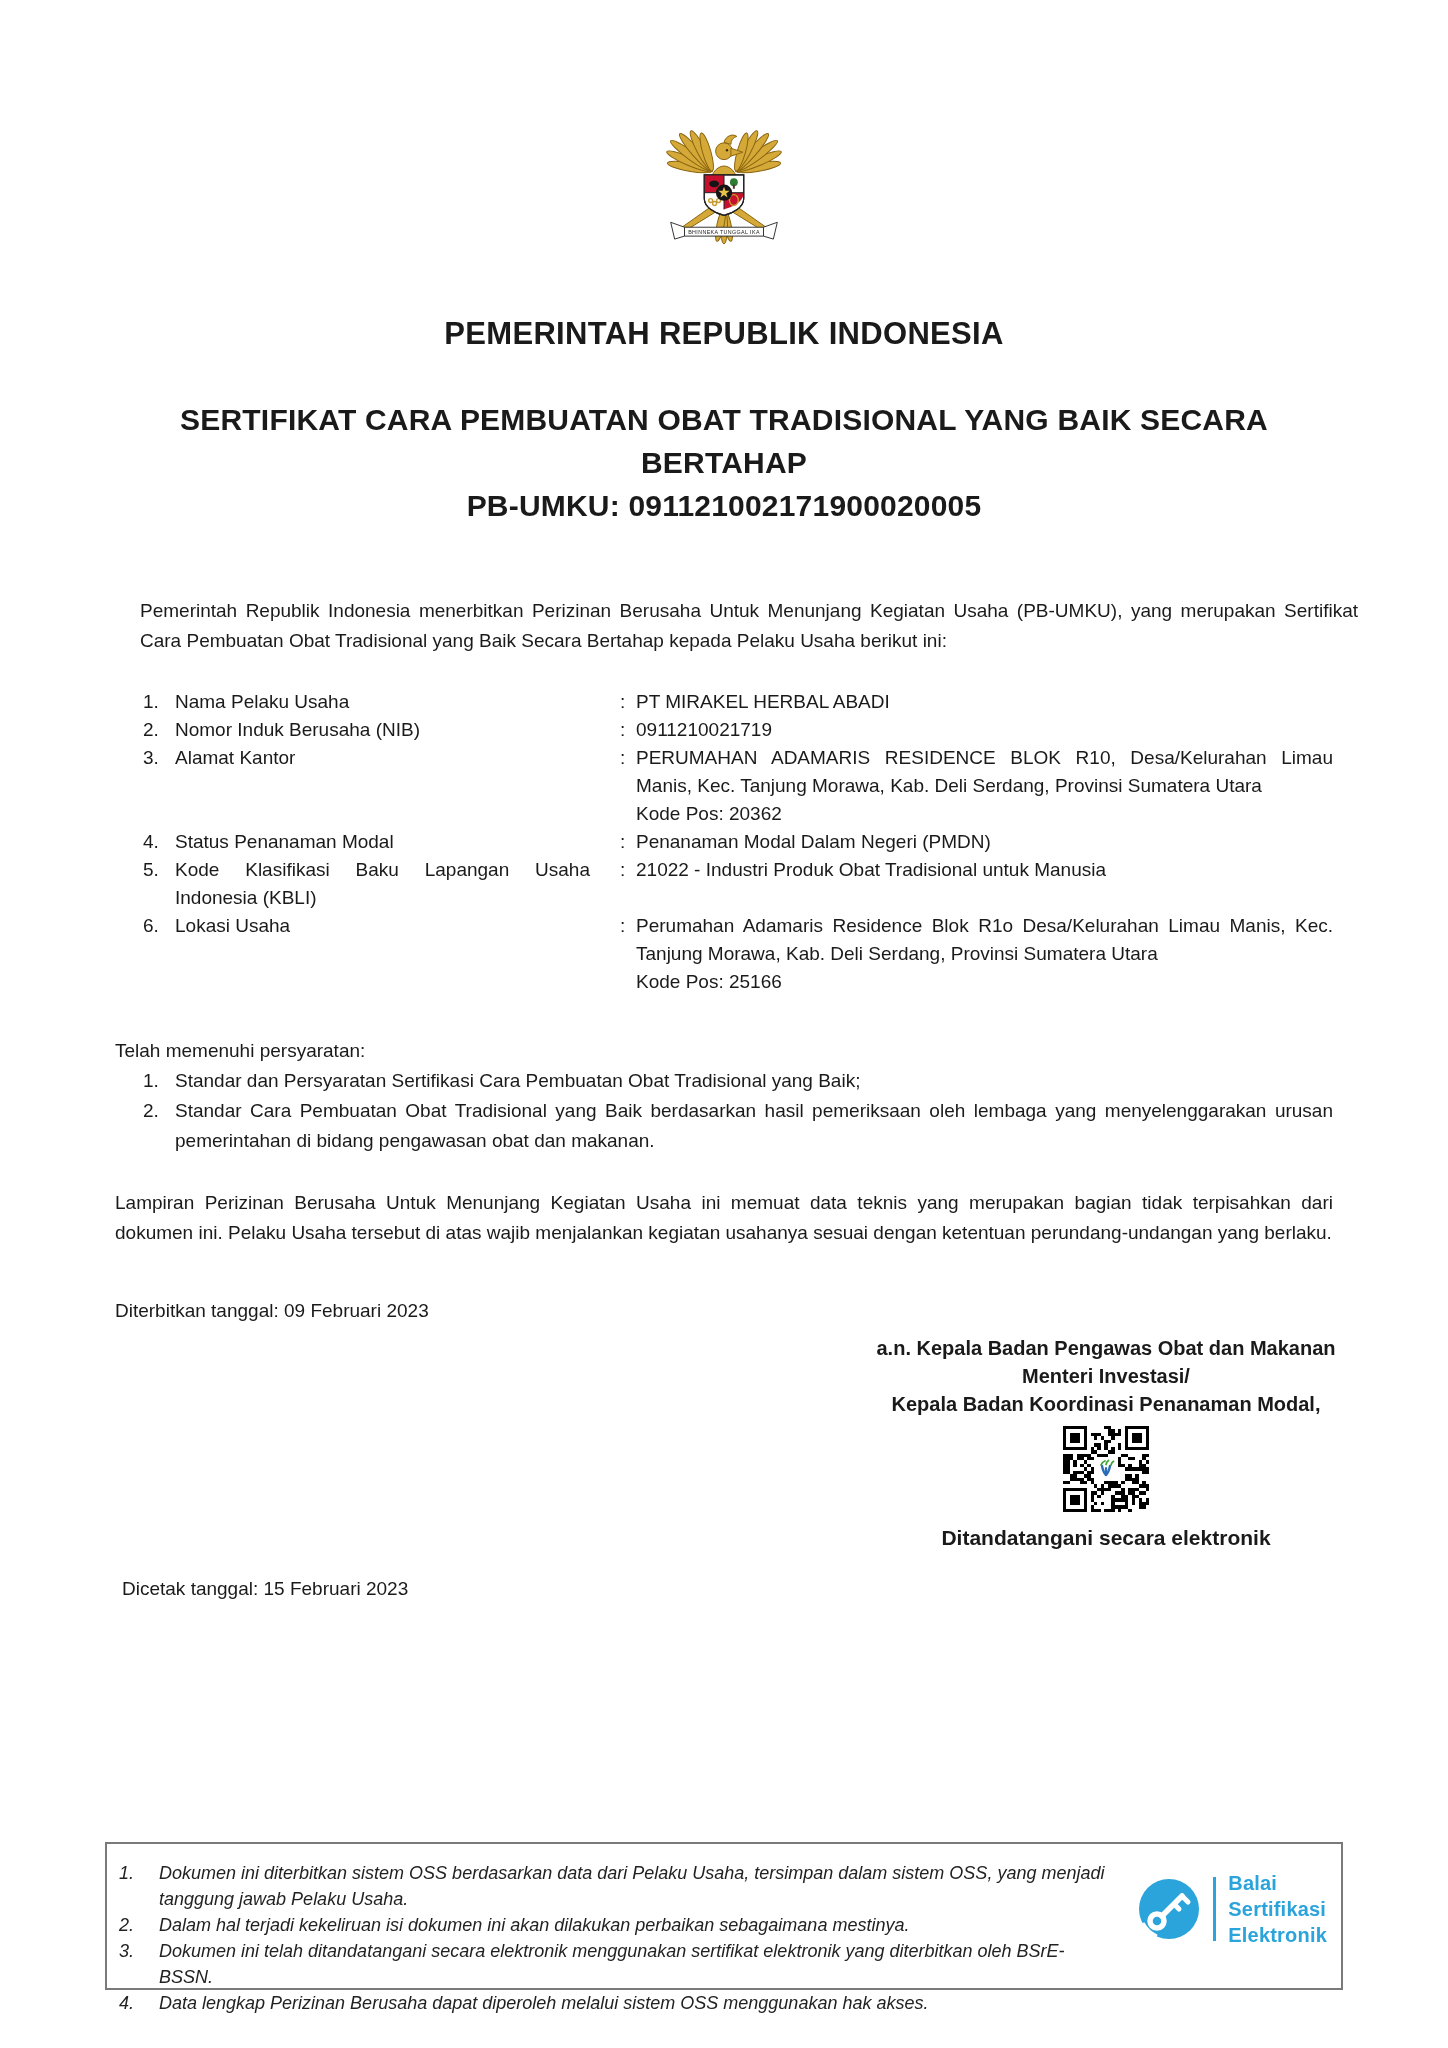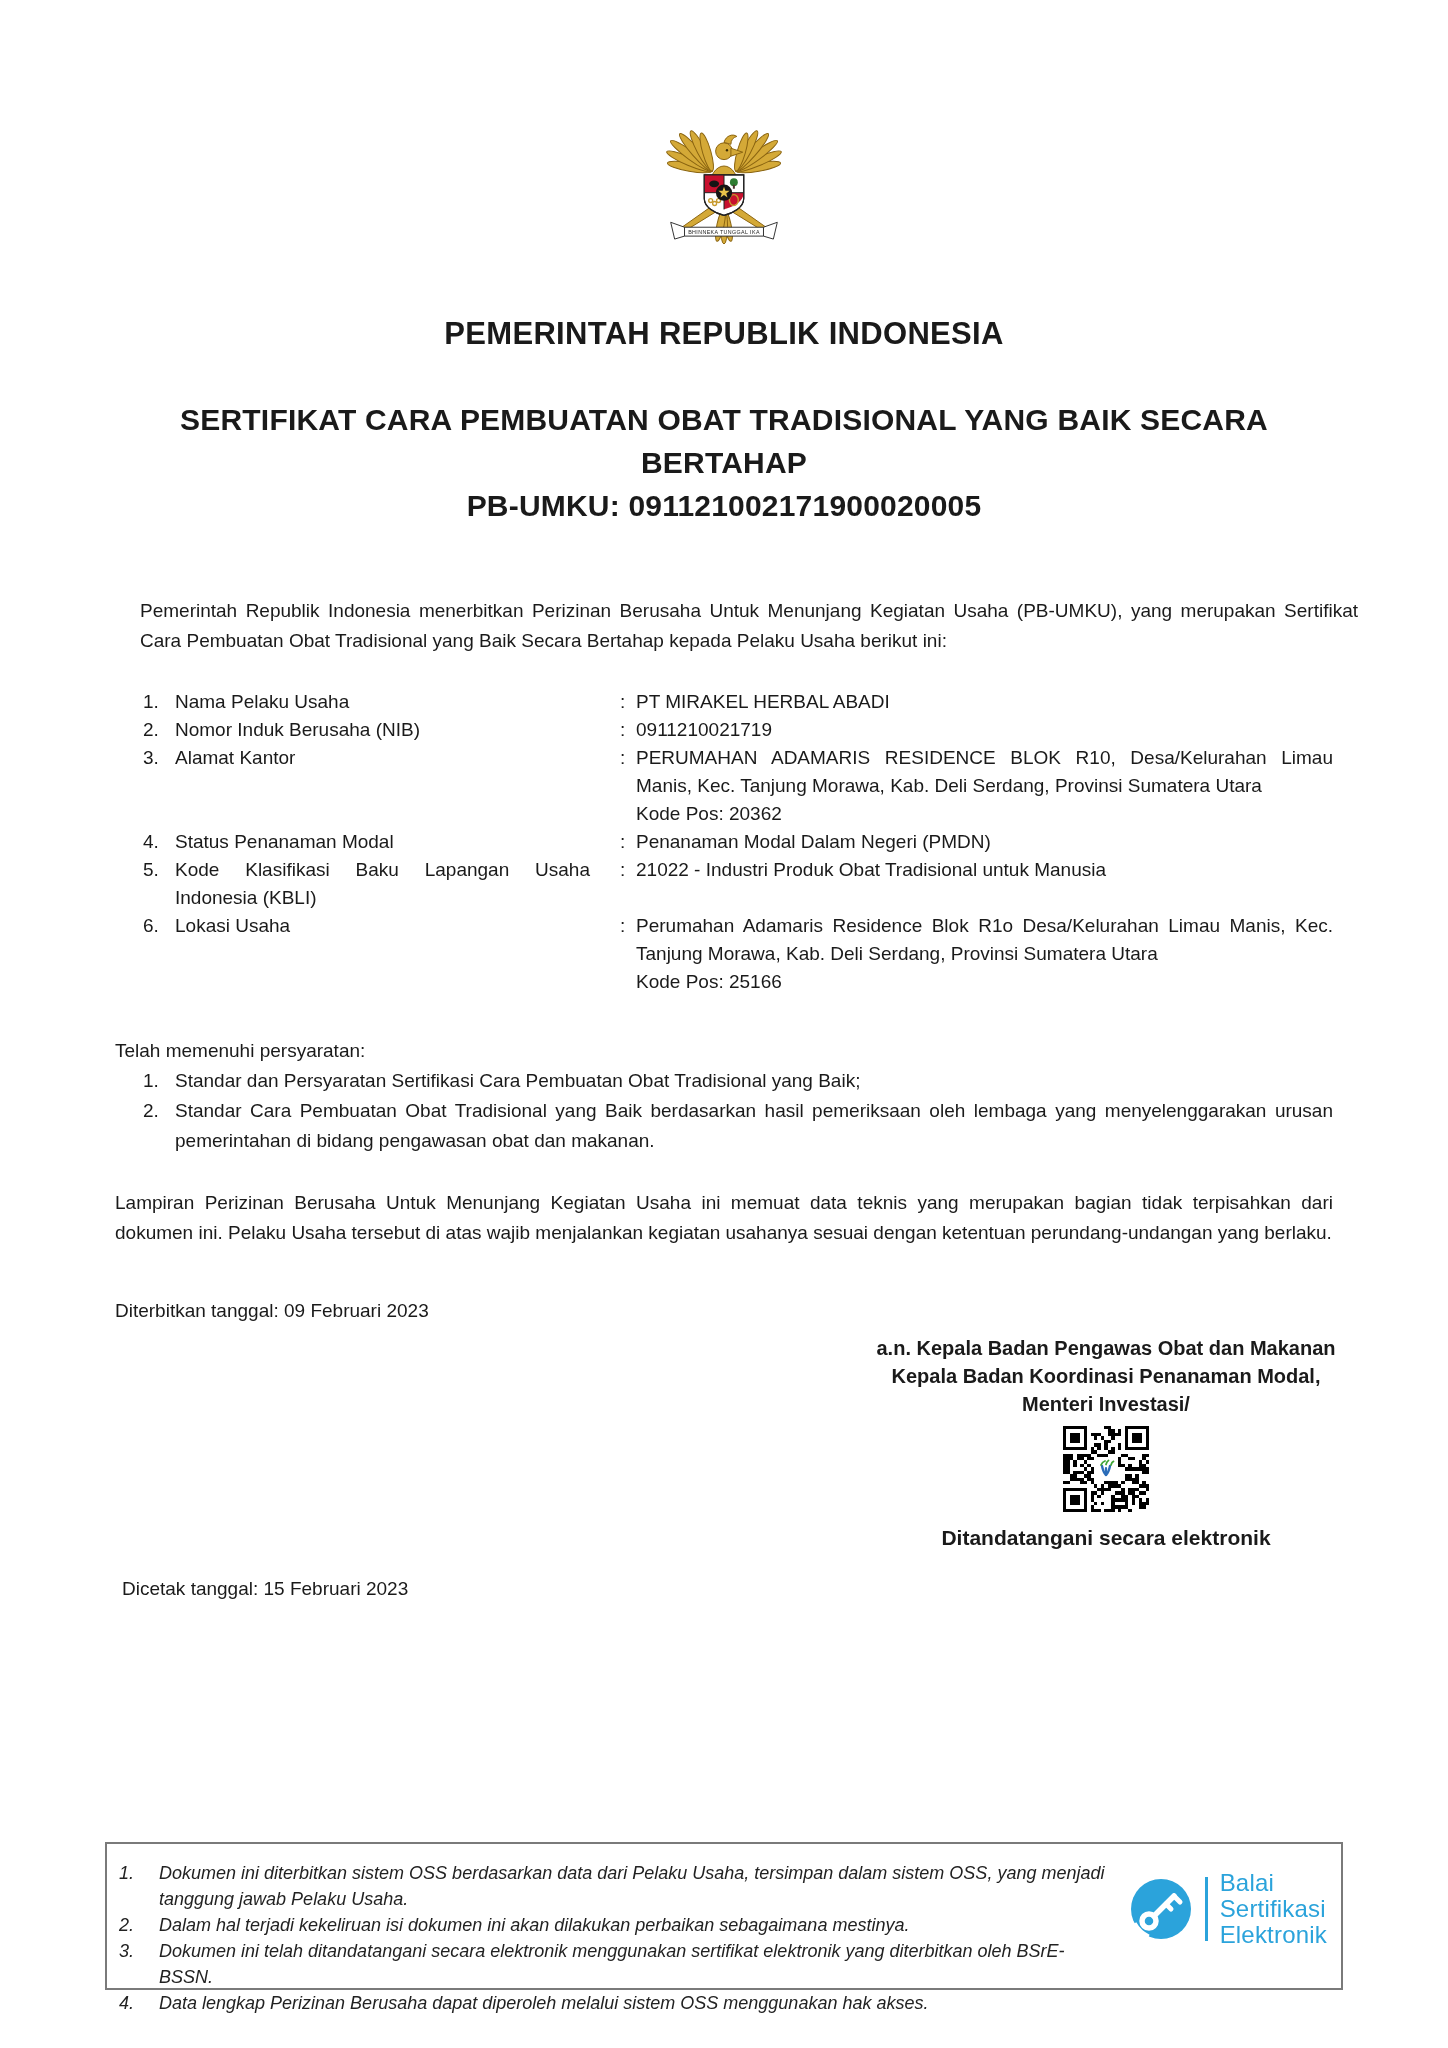--- a/index.html
+++ b/index.html
@@ -61,21 +61,21 @@
   }
   .f-notes{width:990px;font-size:18px;font-style:italic;line-height:26px;color:#222;}
   .f-row{display:flex;align-items:flex-start;}
   .f-no{width:40px;flex-shrink:0;}
   .f-text{flex:1;}
   .f-logo{
     position:absolute;right:14px;top:26px;
     display:flex;align-items:center;gap:12px;
   }
   .f-logo-divider{width:3px;height:64px;background:#2ba3db;}
-  .f-logo-text{font-size:24px;font-weight:normal;line-height:26px;color:#2ba3db;letter-spacing:.2px;}
+  .f-logo-text{font-size:20px;font-weight:bold;line-height:26px;color:#2ba3db;letter-spacing:.2px;}
 </style>
 </head>
 <body>
 
 <div class="page">
 
   <div class="emblem-wrap">
     <svg width="158" height="152" viewBox="0 0 160 154">
       <g stroke="#8a6410" stroke-width="1" fill="#d4a937">
 
@@ -214,22 +214,22 @@
       <div class="r-text">Standar Cara Pembuatan Obat Tradisional yang Baik berdasarkan hasil pemeriksaan oleh lembaga yang menyelenggarakan urusan pemerintahan di bidang pengawasan obat dan makanan.</div>
     </div>
   </div>
 
   <div class="closing">Lampiran Perizinan Berusaha Untuk Menunjang Kegiatan Usaha ini memuat data teknis yang merupakan bagian tidak terpisahkan dari dokumen ini. Pelaku Usaha tersebut di atas wajib menjalankan kegiatan usahanya sesuai dengan ketentuan perundang-undangan yang berlaku.</div>
 
   <div class="issued">Diterbitkan tanggal: 09 Februari 2023</div>
 
   <div class="signature">
     <div>a.n. Kepala Badan Pengawas Obat dan Makanan</div>
+    <div>Menteri Investasi/</div>
     <div>Kepala Badan Koordinasi Penanaman Modal,</div>
-    <div>Menteri Investasi/</div>
     <div class="qr-wrap">
       <div class="qr-box">
         <svg id="qr-svg" width="86" height="86" viewBox="0 0 25 25" shape-rendering="crispEdges">
             <rect x="0" y="0" width="25" height="25" fill="#ffffff"></rect>
             <rect x="12" y="0" width="1" height="1" fill="#000"></rect>
             <rect x="13" y="0" width="1" height="1" fill="#000"></rect>
             <rect x="13" y="1" width="1" height="1" fill="#000"></rect>
             <rect x="14" y="1" width="1" height="1" fill="#000"></rect>
             <rect x="16" y="1" width="1" height="1" fill="#000"></rect>
             <rect x="8" y="2" width="1" height="1" fill="#000"></rect>

